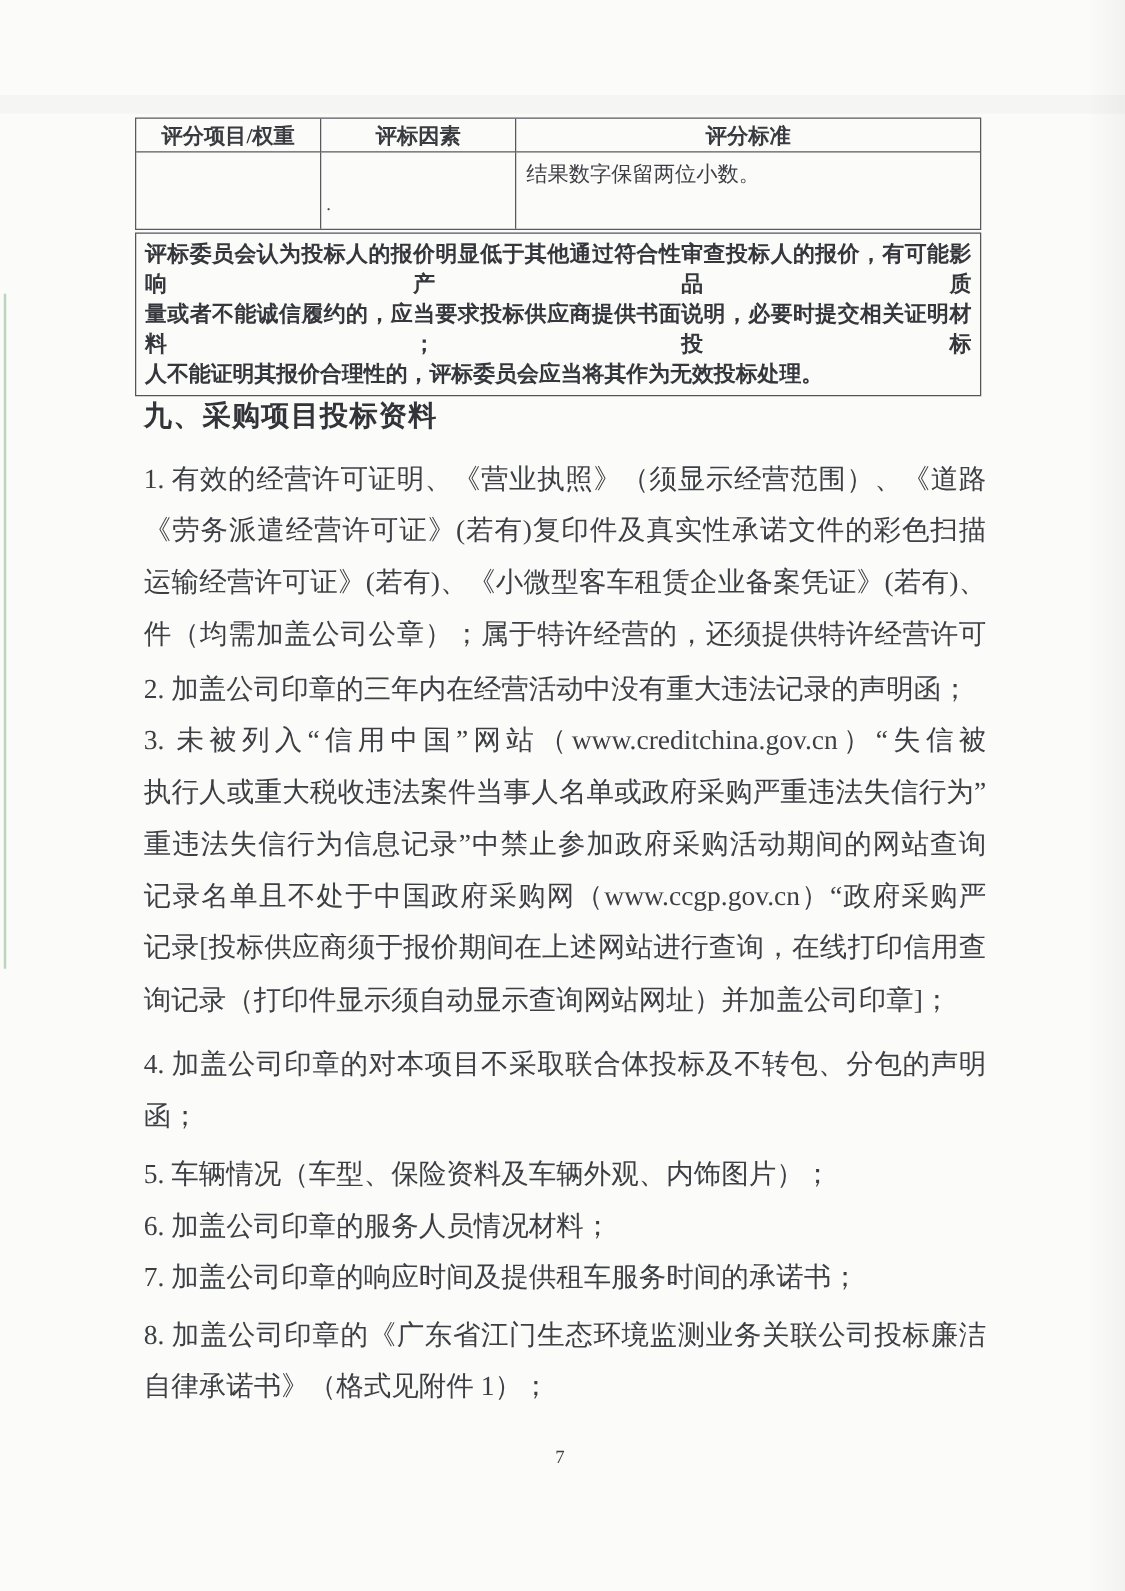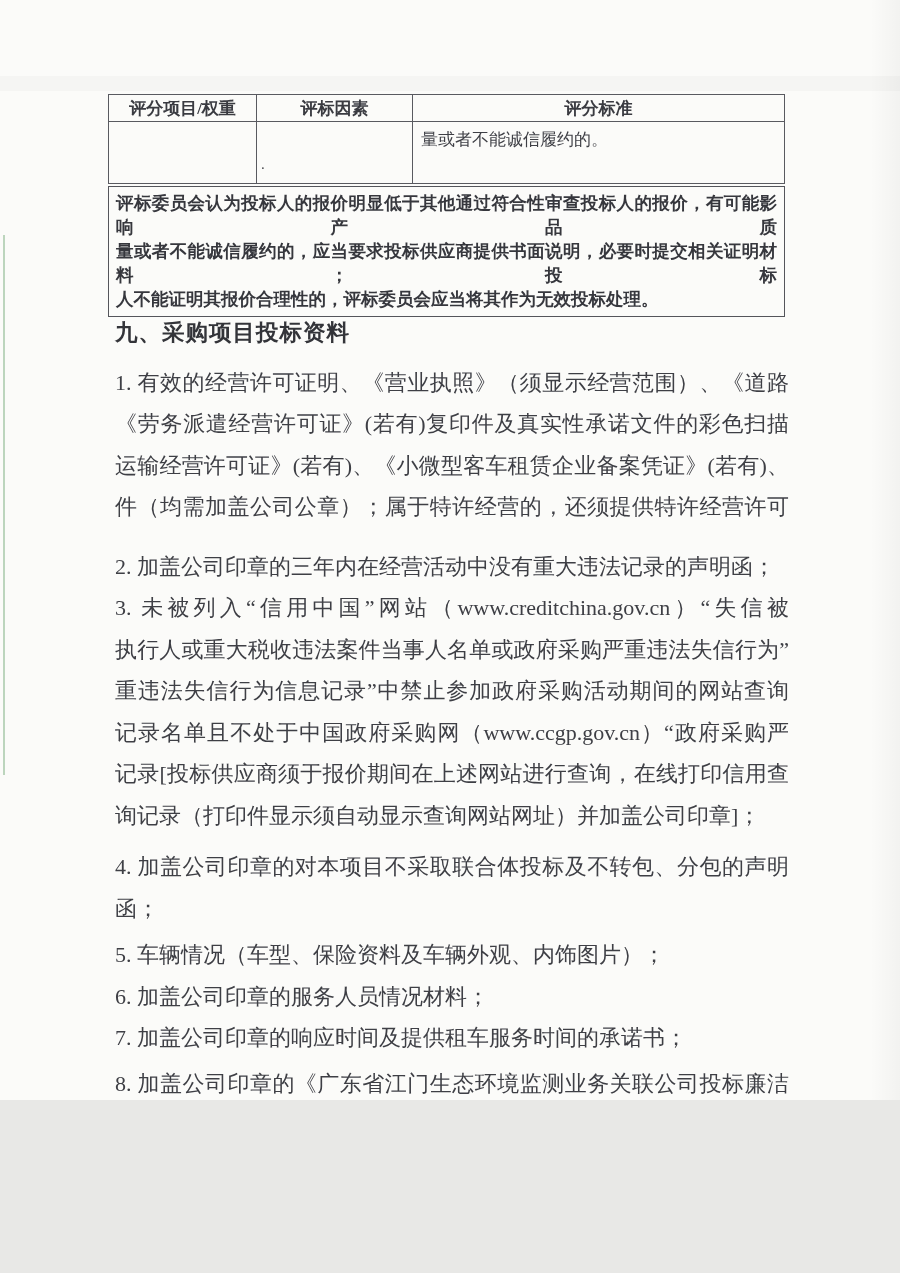--- a/index.html
+++ b/index.html
@@ -1,17 +1,17 @@
 <!DOCTYPE html>
 <html><head>
 <meta charset="utf-8">
 <style>
   html,body { margin:0; padding:0; background:#e8e8e6; }
   .page {
-    position:relative; width:900px; height:1100px; margin:0 auto;
+    position:relative; width:900px; height:1273px; margin:0 auto;
     background:#fbfbf9; overflow:hidden;
     font-family:"Liberation Serif","DejaVu Serif",serif;
     color:#3e3f45;
   }
   
   .scan-band { position:absolute; left:0; top:76px; width:900px; height:15px;
     background:#f2f2ef; opacity:.6; }
   .scan-line { position:absolute; left:3px; top:235px; width:1.5px; height:540px;
     background:rgba(125,175,130,.5); }
   .scan-shade { position:absolute; right:0; top:0; width:30px; height:100%;
@@ -39,21 +39,21 @@
 
   
   .content { position:absolute; left:115px; top:312px; width:674px;
     font-size:22px; line-height:41.5px; color:#3e3f45; }
   .heading { font-weight:bold; font-size:22.5px; color:#333439;
     margin-bottom:8px; letter-spacing:1px; }
   .line { text-align:justify; }
   .line.j { text-align-last:justify; }
   .item.mt4 { margin-top:4px; }
   .item.mt5 { margin-top:5px; }
-  .item.mt6 { margin-top:18px; }
+  .item.mt6 { margin-top:2px; }
   .item.mt10 { margin-top:10px; }
 
   .pagenum { position:absolute; left:0; top:1158px; width:896px;
     text-align:center; font-size:15px; color:#3e3f45; }
 </style>
 </head>
 <body>
 
 <div class="page">
 
@@ -64,21 +64,21 @@
   <div class="tblwrap">
     <div class="tbl">
       <div class="cell hcell">评分项目/权重</div>
       <div class="cell hcell">评标因素</div>
       <div class="cell hcell lastcol">评分标准</div>
 
       <div class="cell bcell"></div>
       <div class="cell bcell">
         <span class="tiny-dot">.</span>
       </div>
-      <div class="cell bcell lastcol">量或者不能诚信履约的。</div>
+      <div class="cell bcell lastcol">结果数字保留两位小数。</div>
     </div>
 
 
     <div class="note-box">
         <div class="line j">评标委员会认为投标人的报价明显低于其他通过符合性审查投标人的报价，有可能影响产品质</div>
         <div class="line j">量或者不能诚信履约的，应当要求投标供应商提供书面说明，必要时提交相关证明材料；投标</div>
         <div class="line">人不能证明其报价合理性的，评标委员会应当将其作为无效投标处理。</div>
       </div>
   </div>
 

